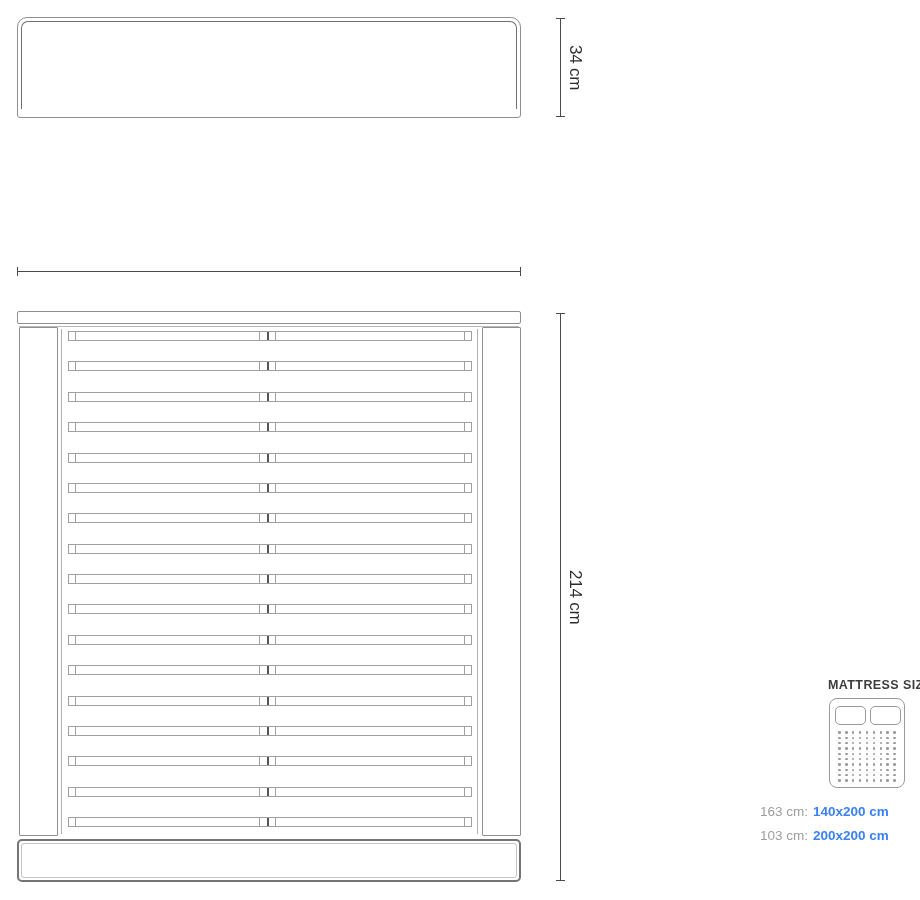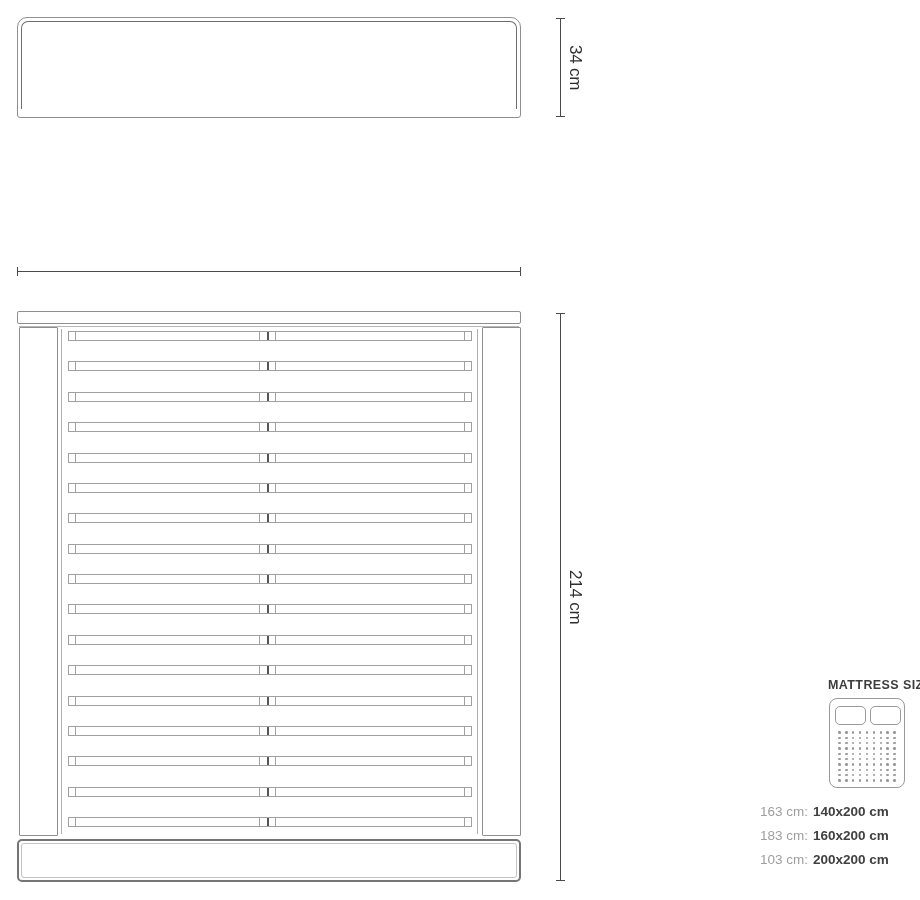--- a/index.html
+++ b/index.html
@@ -87,21 +87,21 @@
   .pillow-right{left:40px;}
   .dot-grid{
     position:absolute;left:6px;top:31px;width:62px;height:53px;
     display:grid;grid-template-columns:repeat(9,1fr);grid-template-rows:repeat(10,1fr);
     justify-items:center;align-items:center;
   }
   .dot{width:2.4px;height:2.4px;border-radius:50%;background:#9a9a9a;display:block;}
   .size-table{left:760px;top:799px;width:146px;}
   .size-row{height:24.2px;display:flex;justify-content:flex-start;align-items:center;white-space:nowrap;}
   .size-frame{font-size:13.5px;color:#9e9e9e;margin-right:5px;}
-  .size-value{font-size:13.5px;font-weight:bold;color:#404040;}
+  .size-value{font-size:13.5px;font-weight:bold;color:#3b82f6;}
 </style>
 </head>
 <body>
 
 <div id="canvas">
 
   <div class="abs headboard">
     <div class="headboard-bevel"></div>
   </div>
 
@@ -346,22 +346,18 @@
         <span class="dot"></span>
         <span class="dot"></span>
       </div>
   </div>
   <div class="abs size-table">
       <div class="size-row">
         <span class="size-frame">163 cm:</span>
         <span class="size-value">140x200 cm</span>
       </div>
       <div class="size-row">
-        <span class="size-frame">183 cm:</span>
-        <span class="size-value">160x200 cm</span>
-      </div>
-      <div class="size-row">
         <span class="size-frame">103 cm:</span>
         <span class="size-value">200x200 cm</span>
       </div>
     </div>
 
 </div>
 
 </body></html>

